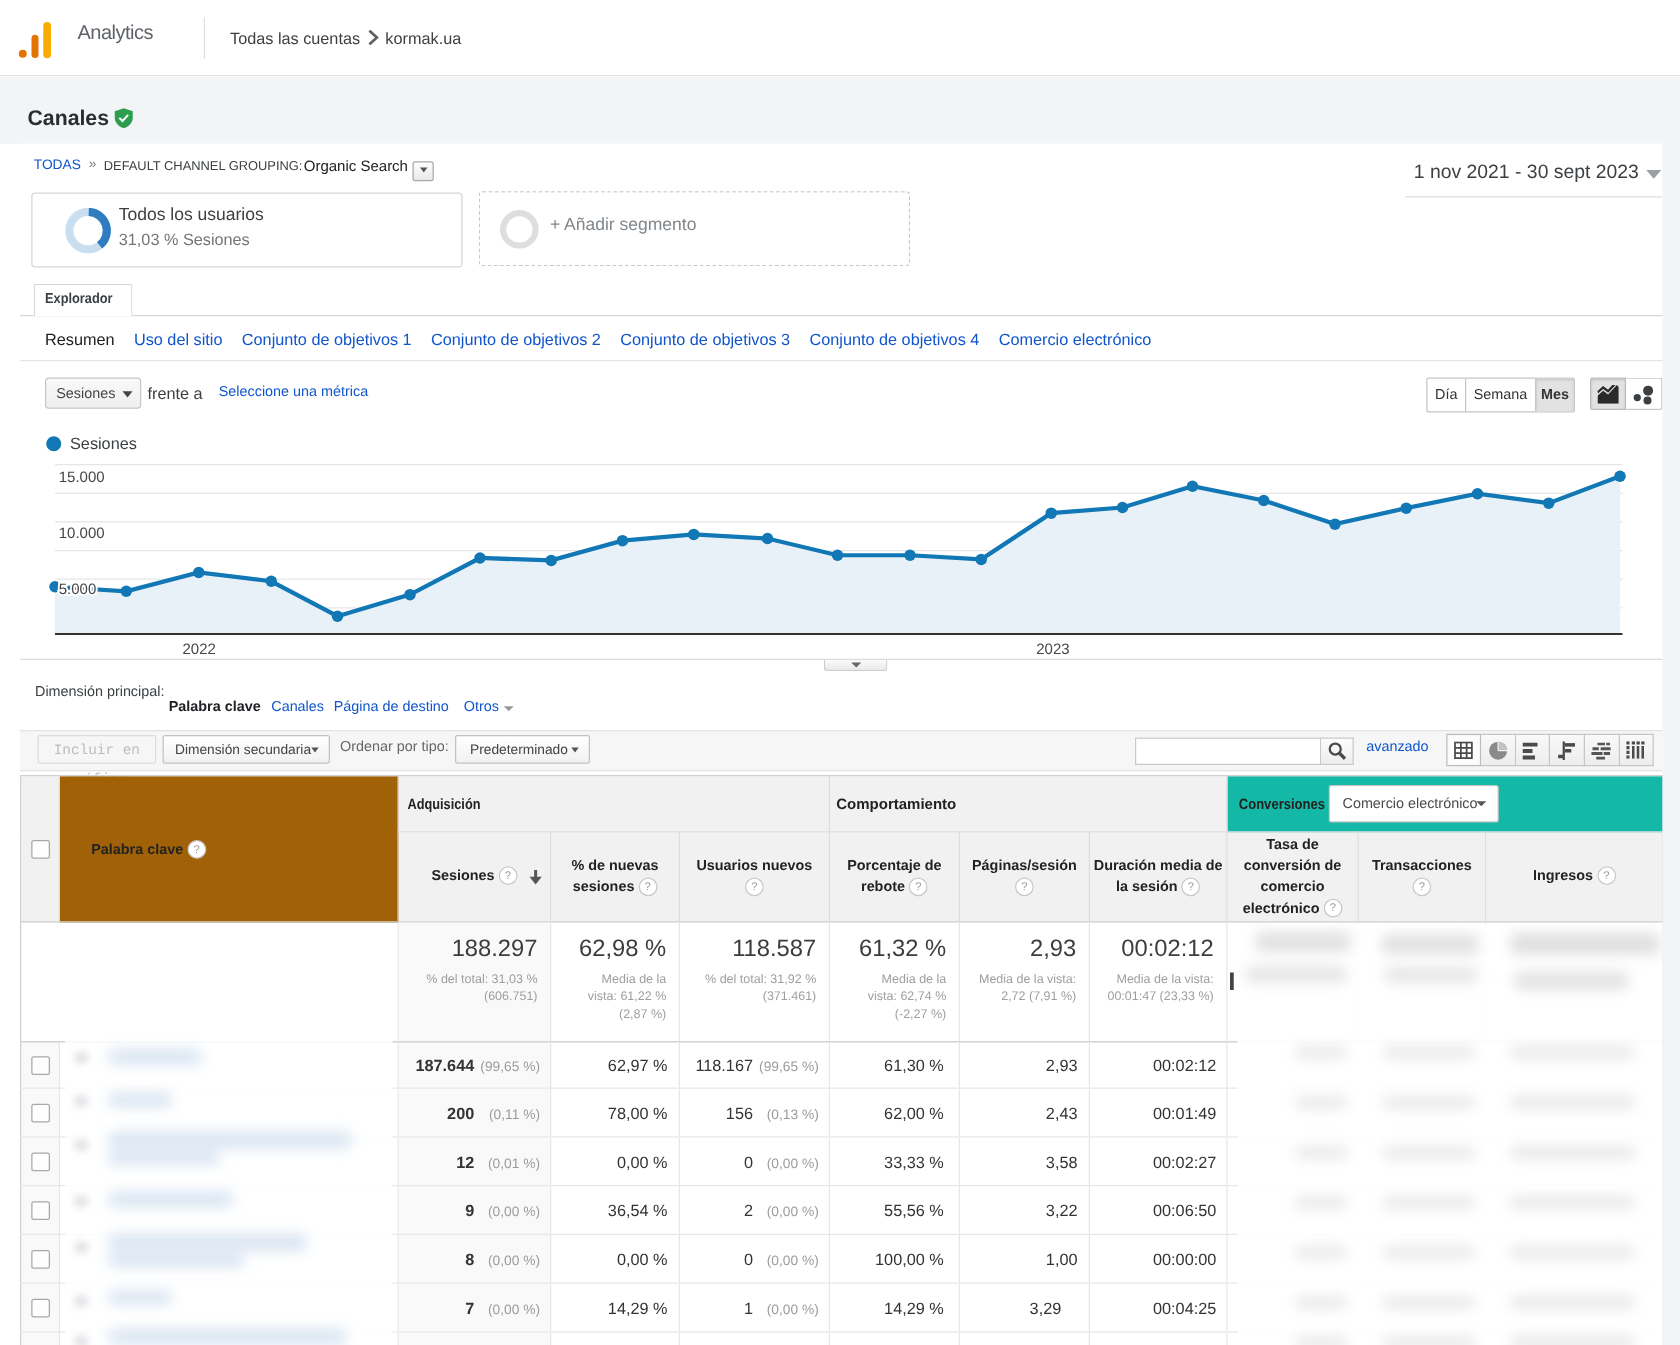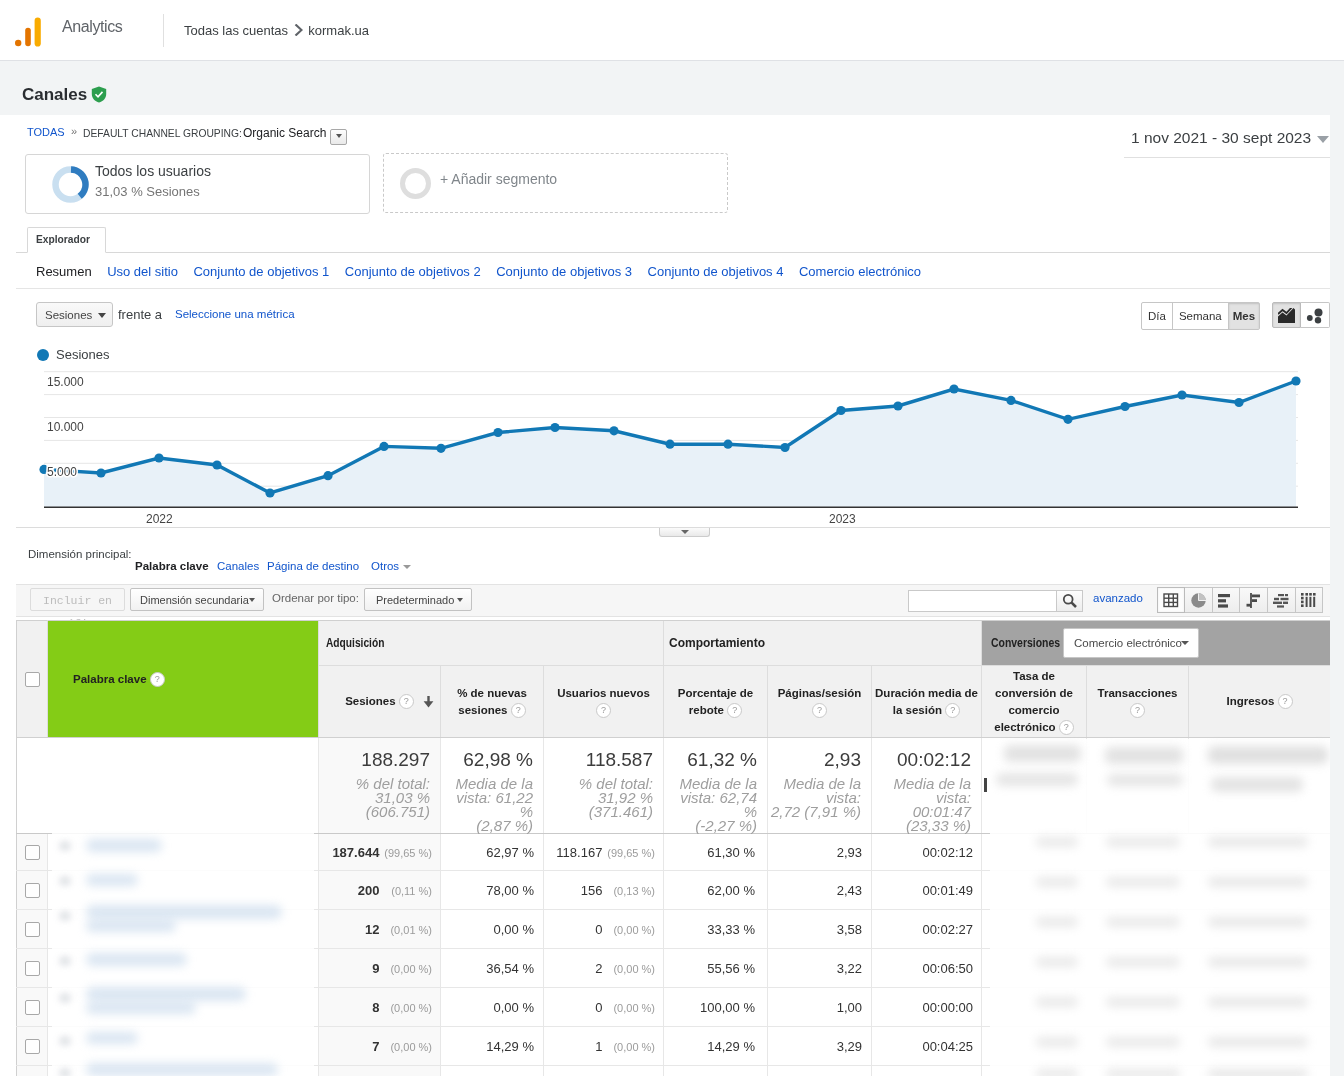--- a/index.html
+++ b/index.html
@@ -4,21 +4,21 @@
 <style>
 html,body{margin:0;padding:0;}
 body{font-family:"Liberation Sans",sans-serif;background:#fff;}
 #page{position:relative;width:1344px;height:1076px;background:#fff;overflow:hidden;}
 .abs{position:absolute;}
 .q{display:inline-block;width:13px;height:13px;border-radius:50%;background:#fff;border:1px solid #c9c9c9;color:#999;font-size:9px;line-height:13px;text-align:center;font-weight:normal;vertical-align:1px;}
 .mh{background:#f1f1f1;border-bottom:1px solid #d0d0d0;border-left:1px solid #ddd;font-size:11.5px;font-weight:bold;color:#222;text-align:center;vertical-align:middle;line-height:17px;}
 .cb{width:13px;height:13px;border:1px solid #a8a8a8;border-radius:2px;background:#fefefe;}
 .tot{vertical-align:top;text-align:right;padding:11px 10px 0 0;border-bottom:1px solid #c9c9c9;border-left:1px solid #e7e7e7;}
 .bignum{font-size:19px;color:#3c3c3c;}
-.subnum{font-size:15px;color:#9e9e9e;line-height:14px;margin-top:6px;font-style:italic;}
+.subnum{font-size:10px;color:#9e9e9e;line-height:14px;margin-top:6px;}
 .dr td{border-bottom:1px solid #e7e7e7;font-size:13px;color:#333;}
 .parn{font-size:11px;color:#9b9b9b;display:inline-block;width:49px;text-align:right;}
 </style>
 </head>
 <body>
 <div id="page">
 
   <div class="abs" style="left:0;top:0;width:1344px;height:60px;background:#fff;border-bottom:1px solid #dfe1e5;"></div>
   <svg class="abs" style="left:15px;top:17px;" width="26" height="30" viewBox="0 0 26 30">
     <circle cx="3.2" cy="26" r="3.2" fill="#e37400"></circle>
@@ -247,24 +247,24 @@
         <col style="width:110px">
         <col style="width:105px">
         <col style="width:102px">
         <col style="width:142px">
     </colgroup>
     <tbody>
         <tr style="height:45px;">
       <td rowspan="2" style="background:#f1f1f1;border:1px solid #d0d0d0;border-right:1px solid #ddd;vertical-align:middle;">
             <div class="cb" style="margin:0 auto;"></div>
           </td>
-      <td rowspan="2" style="background:#84cc16;border-top:1px solid #d0d0d0;border-bottom:1px solid #d0d0d0;font-size:11.5px;font-weight:bold;color:#222;padding-left:25px;vertical-align:middle;">Palabra clave <span class="q">?</span></td>
+      <td rowspan="2" style="background:#a16207;border-top:1px solid #d0d0d0;border-bottom:1px solid #d0d0d0;font-size:11.5px;font-weight:bold;color:#222;padding-left:25px;vertical-align:middle;">Palabra clave <span class="q">?</span></td>
       <td colspan="3" style="background:#f1f1f1;border-top:1px solid #d0d0d0;border-left:1px solid #ddd;border-bottom:1px solid #ddd;font-size:12px;font-weight:bold;color:#222;padding-left:7px;vertical-align:middle;"><span style="display:inline-block;transform:scaleX(0.85);transform-origin:left center;">Adquisición</span></td>
       <td colspan="3" style="background:#f1f1f1;border-top:1px solid #d0d0d0;border-left:1px solid #ddd;border-bottom:1px solid #ddd;font-size:12px;font-weight:bold;color:#222;padding-left:5px;vertical-align:middle;">Comportamiento</td>
-      <td colspan="3" style="background:#a3a3a3;border:1px solid #d0d0d0;border-left:1px solid #ddd;border-bottom:1px solid #ddd;font-size:12px;font-weight:bold;color:#222;padding-left:9px;vertical-align:middle;"><span style="display:inline-block;transform:scaleX(0.87);transform-origin:left center;">Conversiones</span></td>
+      <td colspan="3" style="background:#14b8a6;border:1px solid #d0d0d0;border-left:1px solid #ddd;border-bottom:1px solid #ddd;font-size:12px;font-weight:bold;color:#222;padding-left:9px;vertical-align:middle;"><span style="display:inline-block;transform:scaleX(0.87);transform-origin:left center;">Conversiones</span></td>
     </tr>
     <tr style="height:72px;">
       <td class="mh" style="border-left:1px solid #ddd;position:relative;">Sesiones <span class="q">?</span><svg style="position:absolute;right:6px;top:30px;" width="11" height="12" viewBox="0 0 11 12">
               <rect x="4.3" y="0" width="2.4" height="7" fill="#555"></rect>
               <path d="M0.6 5.3 L10.4 5.3 L5.5 11.6 Z" fill="#555"></path>
             </svg></td>
       <td class="mh">% de nuevas<br>sesiones <span class="q">?</span></td>
       <td class="mh">Usuarios nuevos<br><span class="q">?</span></td>
       <td class="mh" style="border-left:1px solid #ddd;">Porcentaje de<br>rebote <span class="q">?</span></td>
       <td class="mh">Páginas/sesión<br><span class="q">?</span></td>
@@ -383,21 +383,21 @@
         </tr>
         <tr class="dr" style="height:39px;">
           <td style="background:#f9f9f9;border-left:1px solid #d0d0d0;border-right:1px solid #e7e7e7;">
             <div class="cb" style="margin:0 auto;"></div>
           </td>
           <td style="background:#fff;"></td>
           <td style="background:#f9f9f9;border-left:1px solid #e7e7e7;text-align:right;padding-right:8px;"><b>7</b> <span class="parn">(0,00 %)</span></td>
           <td style="border-left:1px solid #e7e7e7;text-align:right;padding-right:9px;">14,29 %</td>
           <td style="border-left:1px solid #e7e7e7;text-align:right;padding-right:8px;">1 <span class="parn">(0,00 %)</span></td>
           <td style="border-left:1px solid #e7e7e7;text-align:right;padding-right:12px;">14,29 %</td>
-          <td style="border-left:1px solid #e7e7e7;text-align:right;padding-right:9px;">3,29</td>
+          <td style="border-left:1px solid #e7e7e7;text-align:right;padding-right:22px;">3,29</td>
           <td style="border-left:1px solid #e7e7e7;text-align:right;padding-right:8px;">00:04:25</td>
           <td style="border-left:1px solid #e7e7e7;"></td>
           <td></td>
           <td style="border-right:1px solid #d0d0d0;"></td>
         </tr>
         <tr class="dr" style="height:39px;">
           <td style="background:#f9f9f9;border-left:1px solid #d0d0d0;border-right:1px solid #e7e7e7;">
             <div class="cb" style="margin:0 auto;"></div>
           </td>
           <td style="background:#fff;"></td>

